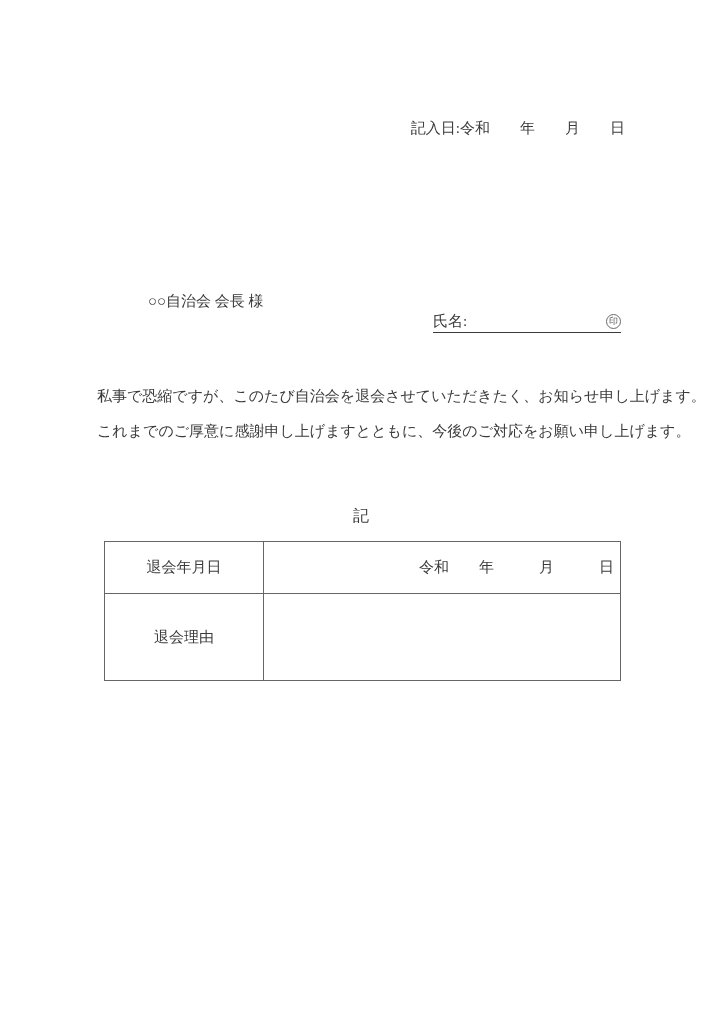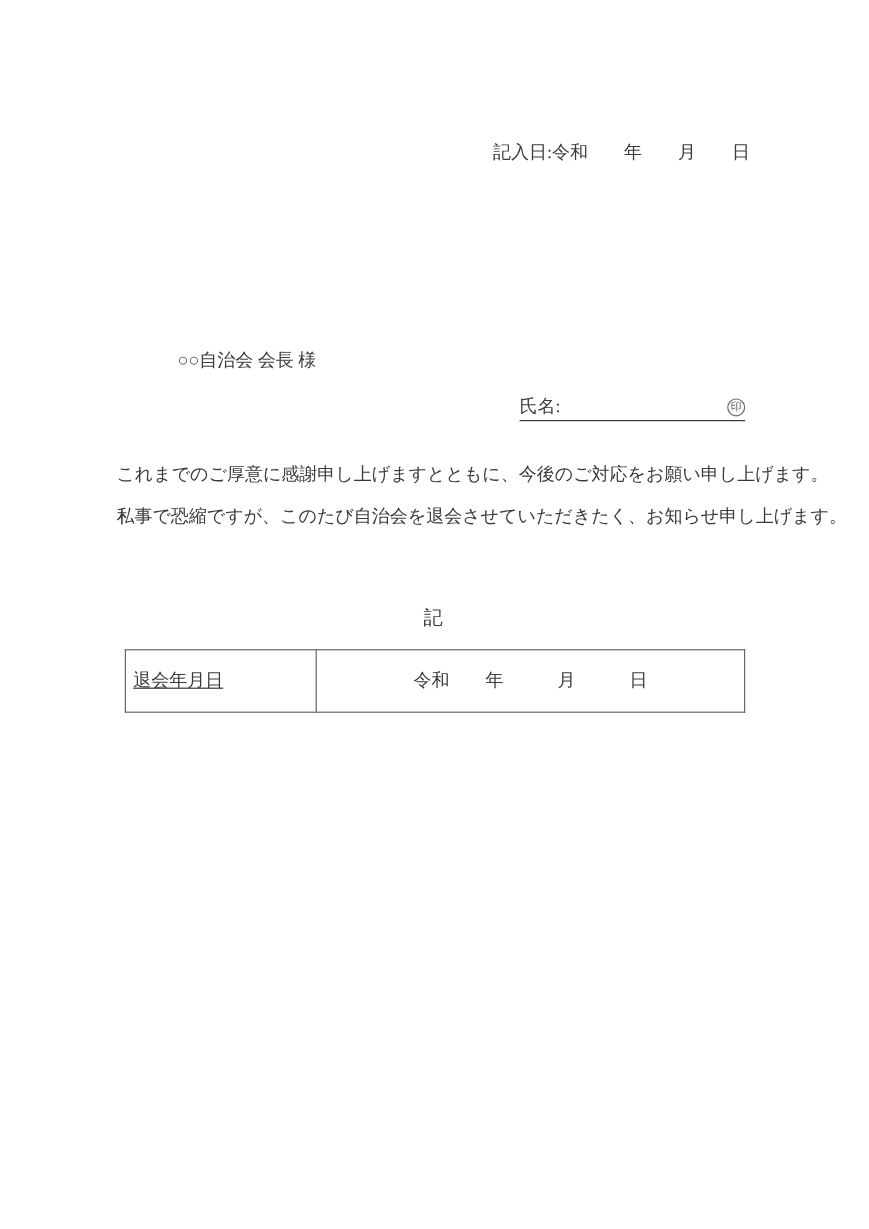--- a/index.html
+++ b/index.html
@@ -56,21 +56,20 @@
     top: 312px;
     left: 433px;
     width: 188px;
     display: flex;
     justify-content: space-between;
     align-items: center;
     padding-bottom: 2px;
     border-bottom: 1px solid var(--text-color, #3a3a3a);
     font-size: 15px;
     line-height: 18px;
-    margin-top: 18px;
   }
   .seal {
     width: 13px;
     height: 13px;
     border: 1px solid #6a6a6a;
     border-radius: 50%;
     font-size: 9px;
     line-height: 13px;
     text-align: center;
     color: #555555;
@@ -106,24 +105,24 @@
     table-layout: fixed;
     font-size: 15px;
   }
   table.form-table td {
     border: 1px solid var(--line-color, #666666);
     padding: 0 6px;
     vertical-align: middle;
   }
   td.cell-label {
     width: 146px;
-    text-decoration: underline;
+    text-align: center;
   }
   td.cell-value {
-    text-align: center;
+    text-align: right;
   }
   td.cell-value.empty {
     text-align: left;
   }
   tr.r0 { height: 52px; }
   tr.r1 { height: 87px; }
   tr.r2 { height: 85px; }
   .closing {
     position: absolute;
     top: 834px;
@@ -143,29 +142,33 @@
 
 
   <div class="addressee">○○自治会 会長 様</div>
 
   <div class="name-field">
     <span>氏名:</span>
     <span class="seal">印</span>
   </div>
 
   <div class="body-text">
+    <p>私事で恐縮ですが、このたび自治会を退会させていただきたく、お知らせ申し上げます。</p>
     <p>これまでのご厚意に感謝申し上げますとともに、今後のご対応をお願い申し上げます。</p>
-    <p>私事で恐縮ですが、このたび自治会を退会させていただきたく、お知らせ申し上げます。</p>
   </div>
 
   <div class="record-marker">記</div>
 
   <table class="form-table">
     <tbody>
       <tr class="r0">
         <td class="cell-label">退会年月日</td>
         <td class="cell-value">令和　　年　　　月　　　日</td>
       </tr>
+      <tr class="r1">
+        <td class="cell-label">退会理由</td>
+        <td class="cell-value empty"></td>
+      </tr>
     </tbody>
   </table>
 
 
 </div>
 
 </body></html>

